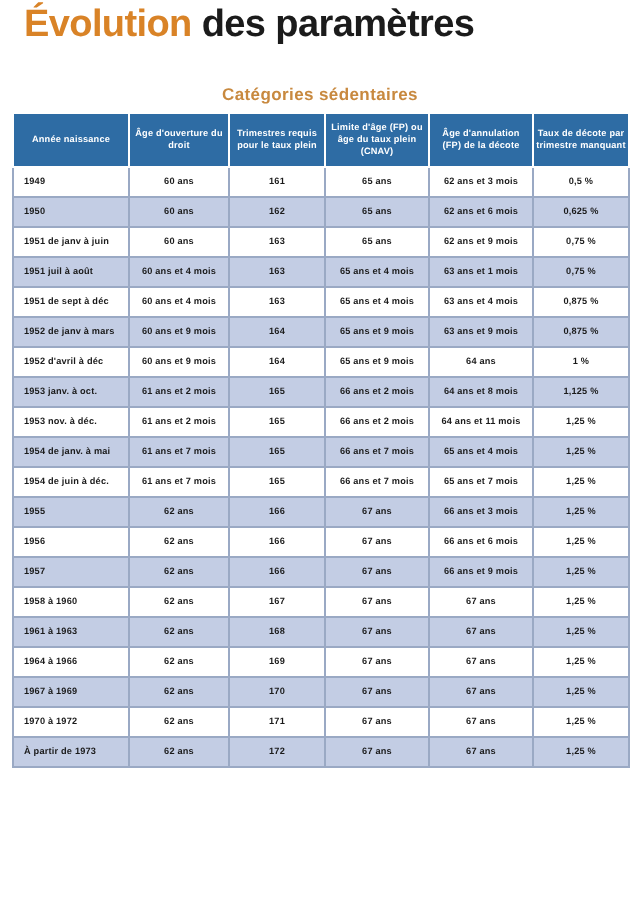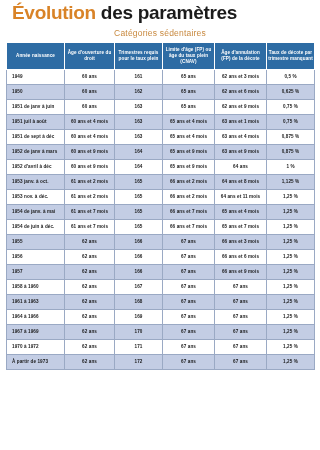--- a/index.html
+++ b/index.html
@@ -14,38 +14,38 @@
     overflow: hidden;
   }
   .page {
     width: 320px;
     height: 450px;
     position: relative;
     box-sizing: border-box;
     padding: 0 6px;
   }
   .title {
-    margin: 2px 0 4px 6px;
+    margin: 2px 0 18px 6px;
     font-size: 19px;
     font-weight: bold;
     line-height: 22px;
     letter-spacing: -0.3px;
     white-space: nowrap;
   }
   .title .accent {
     color: #d98327;
   }
   .title .rest {
     color: #1b1b1b;
   }
   .subtitle {
     text-align: center;
     color: #c8893f;
     font-size: 8.5px;
-    font-weight: normal;
+    font-weight: bold;
     letter-spacing: 0.2px;
     margin: 3px 0 4px 0;
   }
   table.params {
     width: 308px;
     border-collapse: collapse;
     table-layout: fixed;
     margin: 0 auto;
   }
   table.params th {

